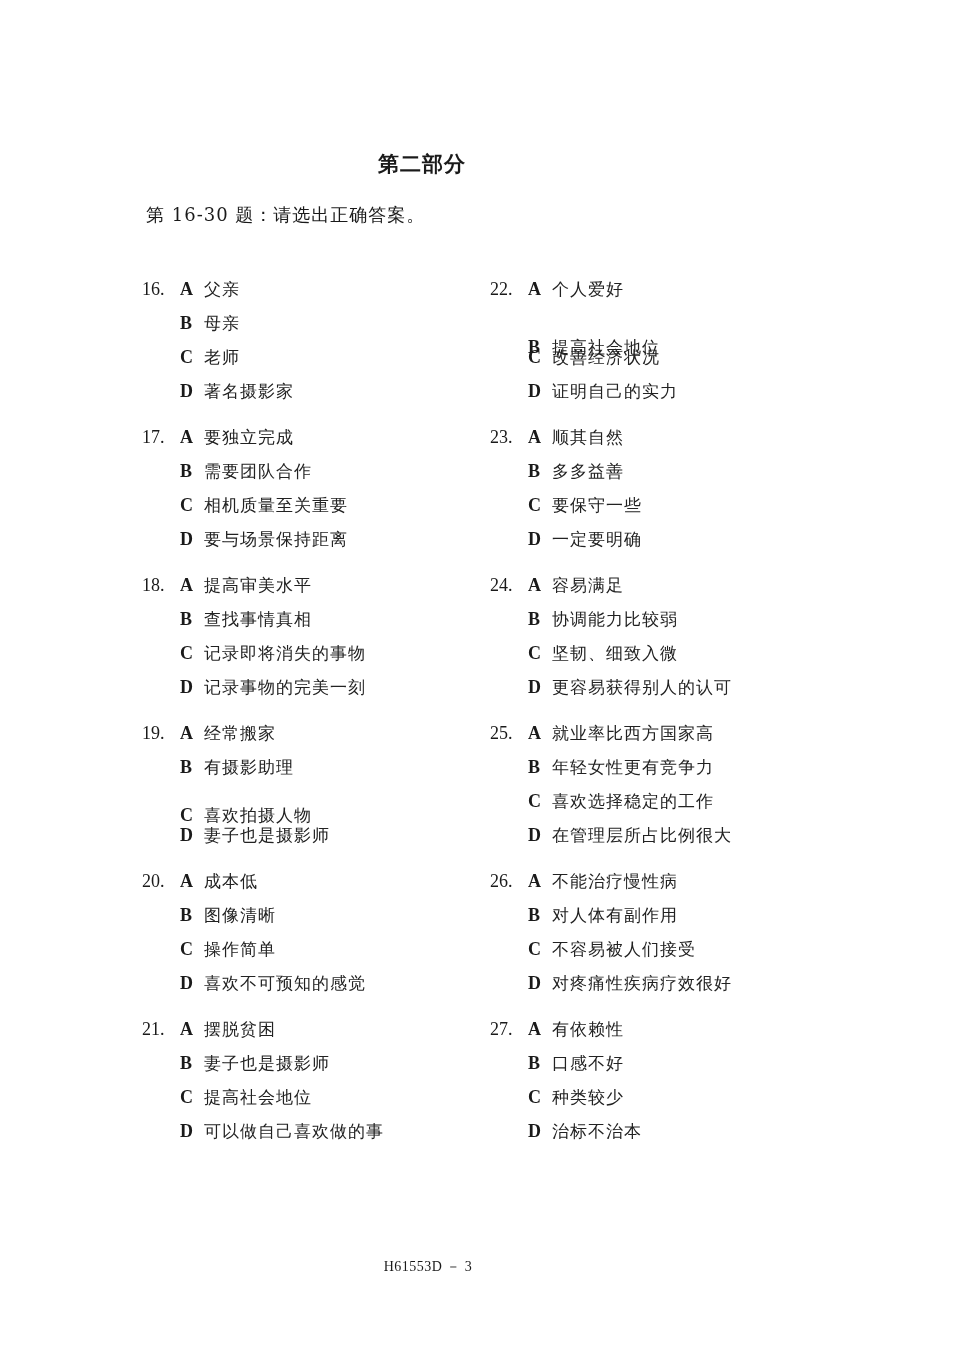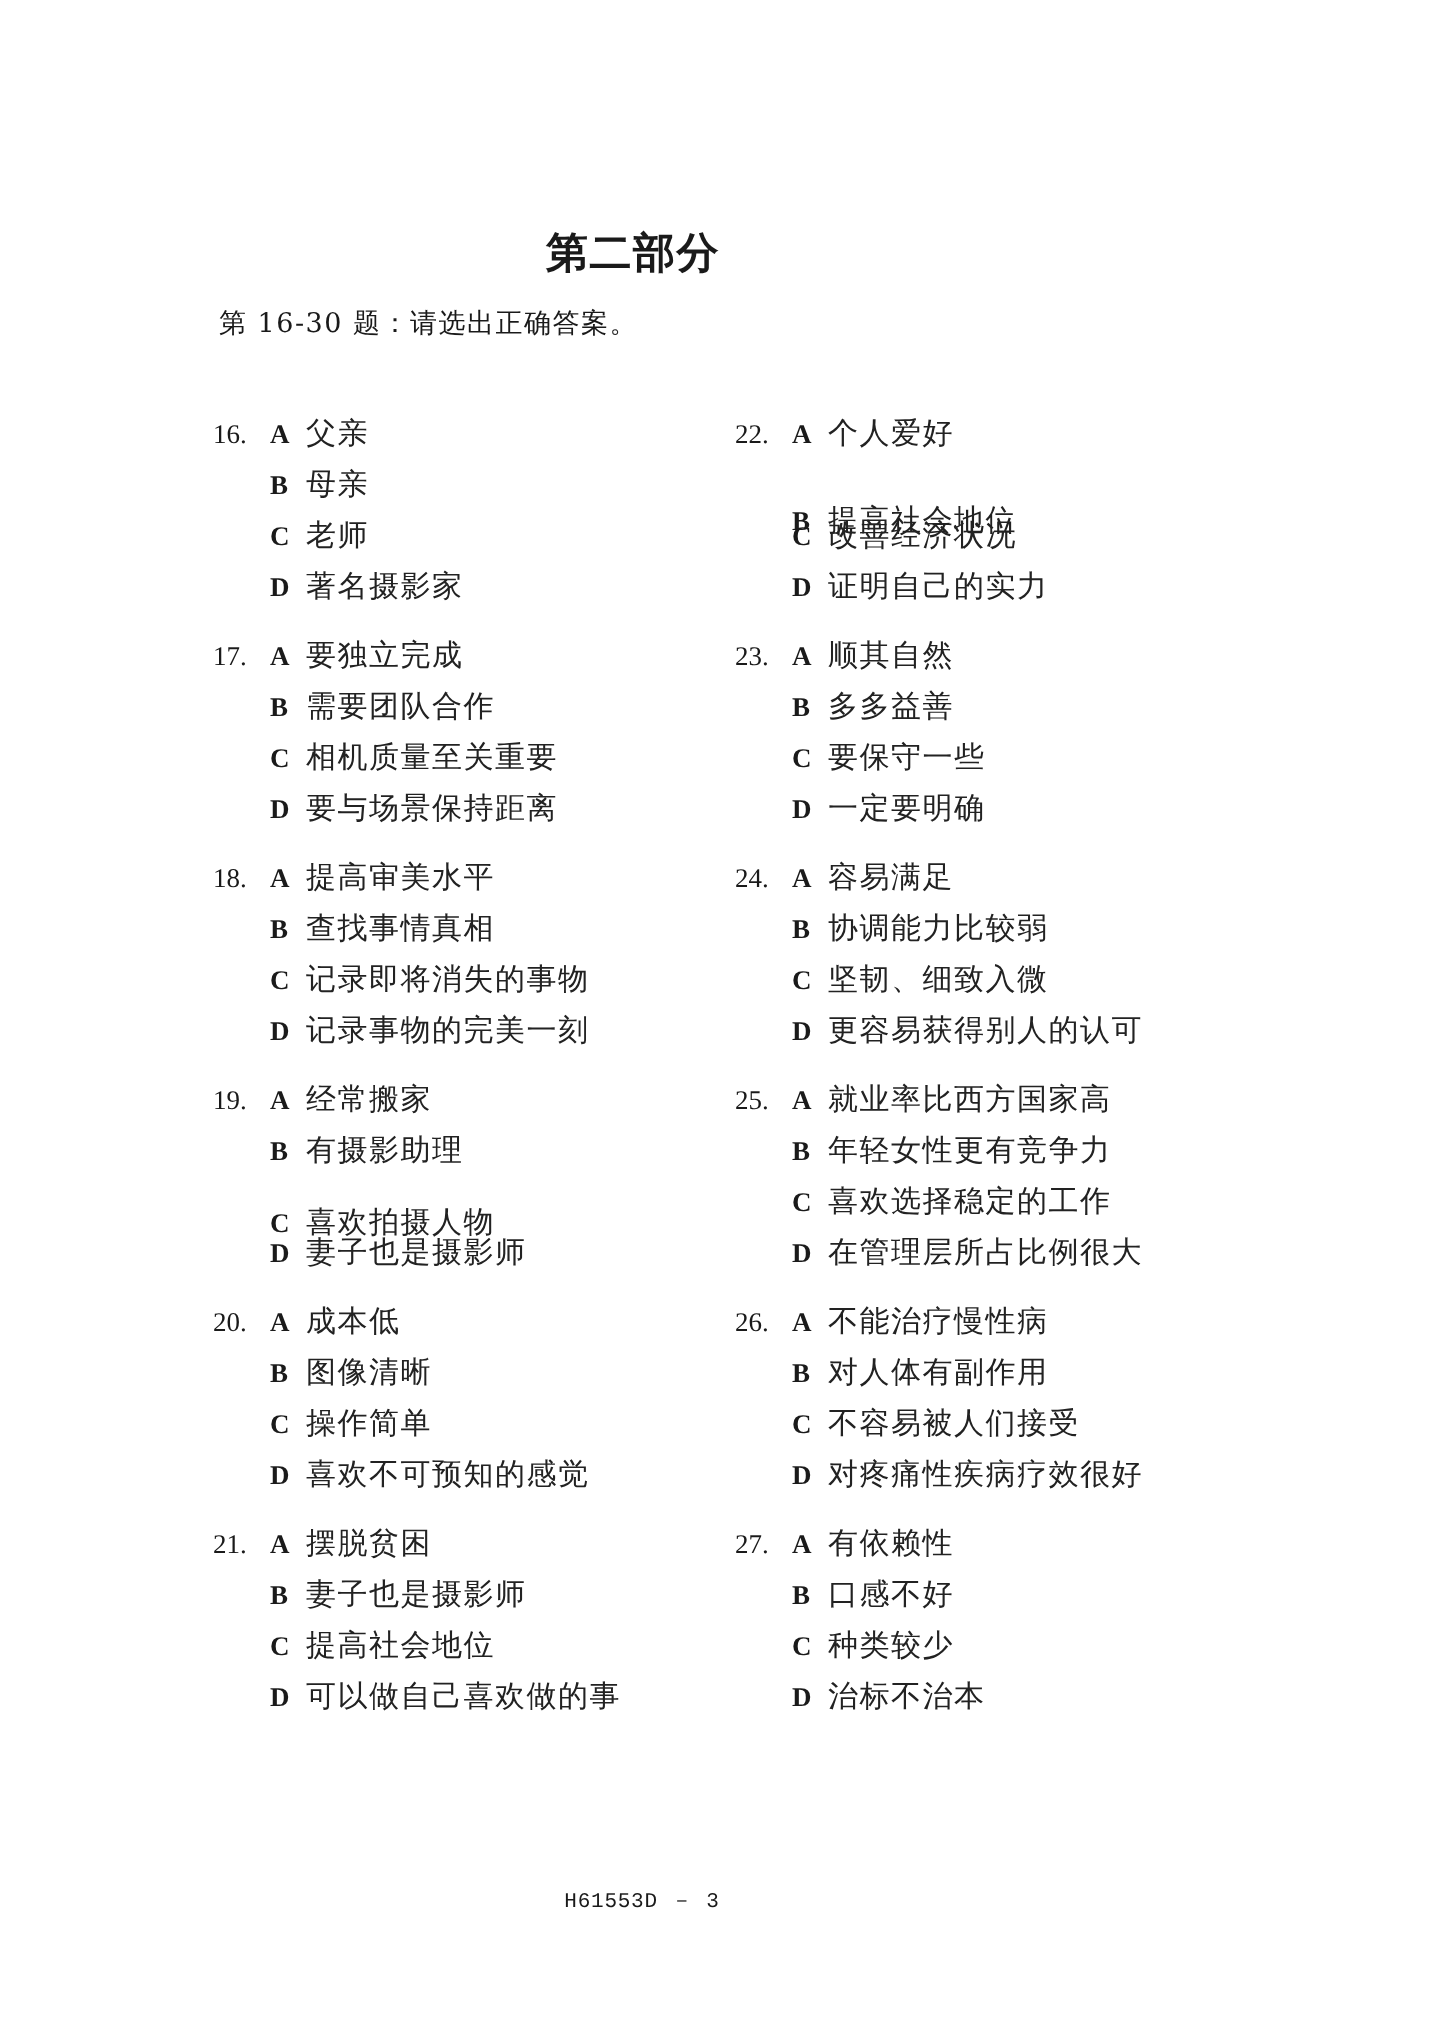--- a/index.html
+++ b/index.html
@@ -14,21 +14,21 @@
       overflow: hidden;
       font-family: "DejaVu Serif", "Liberation Serif", serif;
       color: #1a1a1a;
     }
     .section-title {
       position: absolute;
       left: 0;
       width: 844px;
       top: 150px;
       text-align: center;
-      font-size: 28px;
+      font-size: 21px;
       font-weight: bold;
       letter-spacing: 1px;
       font-family: "DejaVu Sans", "Liberation Sans", sans-serif;
     }
     .instruction {
       position: absolute;
       left: 146px;
       top: 203px;
       font-size: 18px;
       letter-spacing: 1px;
@@ -61,31 +61,31 @@
     }
     .opt-letter {
       display: inline-block;
       width: 24px;
       font-family: "Liberation Serif", "DejaVu Serif", serif;
       font-weight: bold;
       font-size: 18px;
     }
     .opt-text {
       font-family: Liberation Mono, monospace;
-      font-size: 20px;
+      font-size: 17px;
       letter-spacing: 1px;
       color: #222;
     }
     .footer {
       position: absolute;
       top: 1258px;
       left: 0;
       width: 856px;
       text-align: center;
-      font-family: Liberation Mono, monospace;
+      font-family: Liberation Serif, serif;
       font-size: 14px;
       letter-spacing: 0.5px;
     }
   </style>
 </head>
 <body>
 
 <div class="section-title">第二部分</div>
 <div class="instruction">第 16-30 题：请选出正确答案。</div>
 

